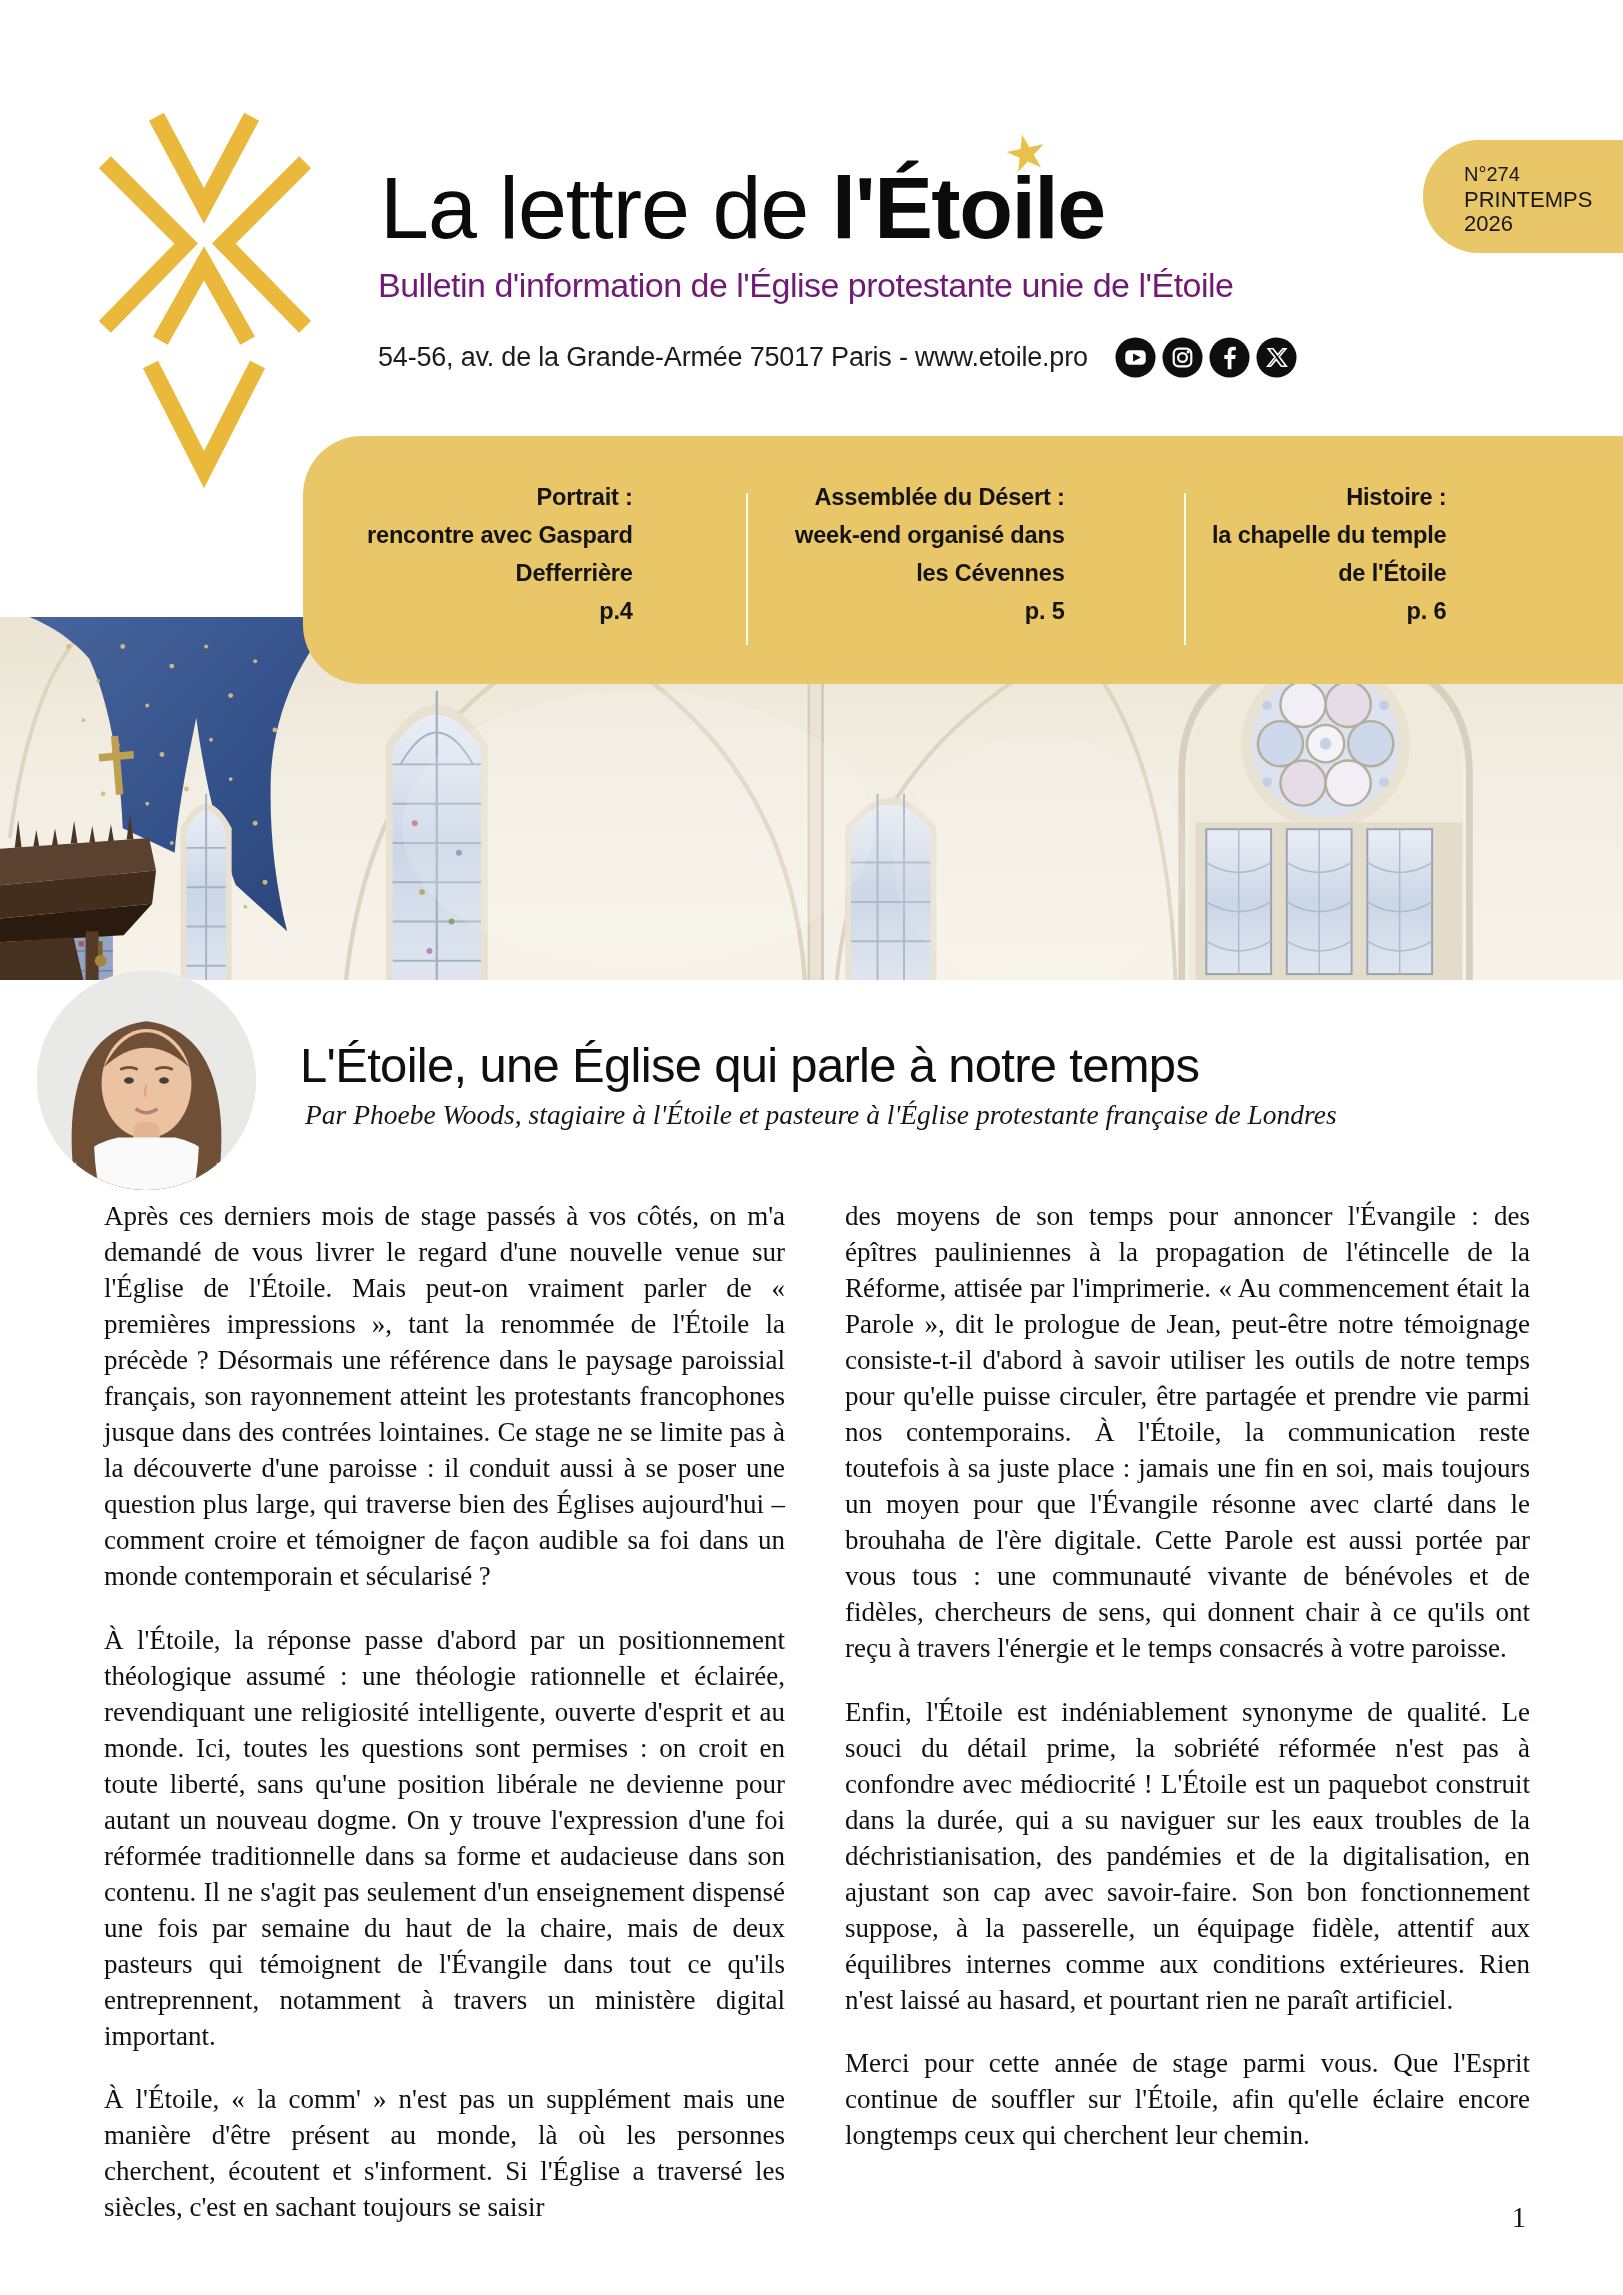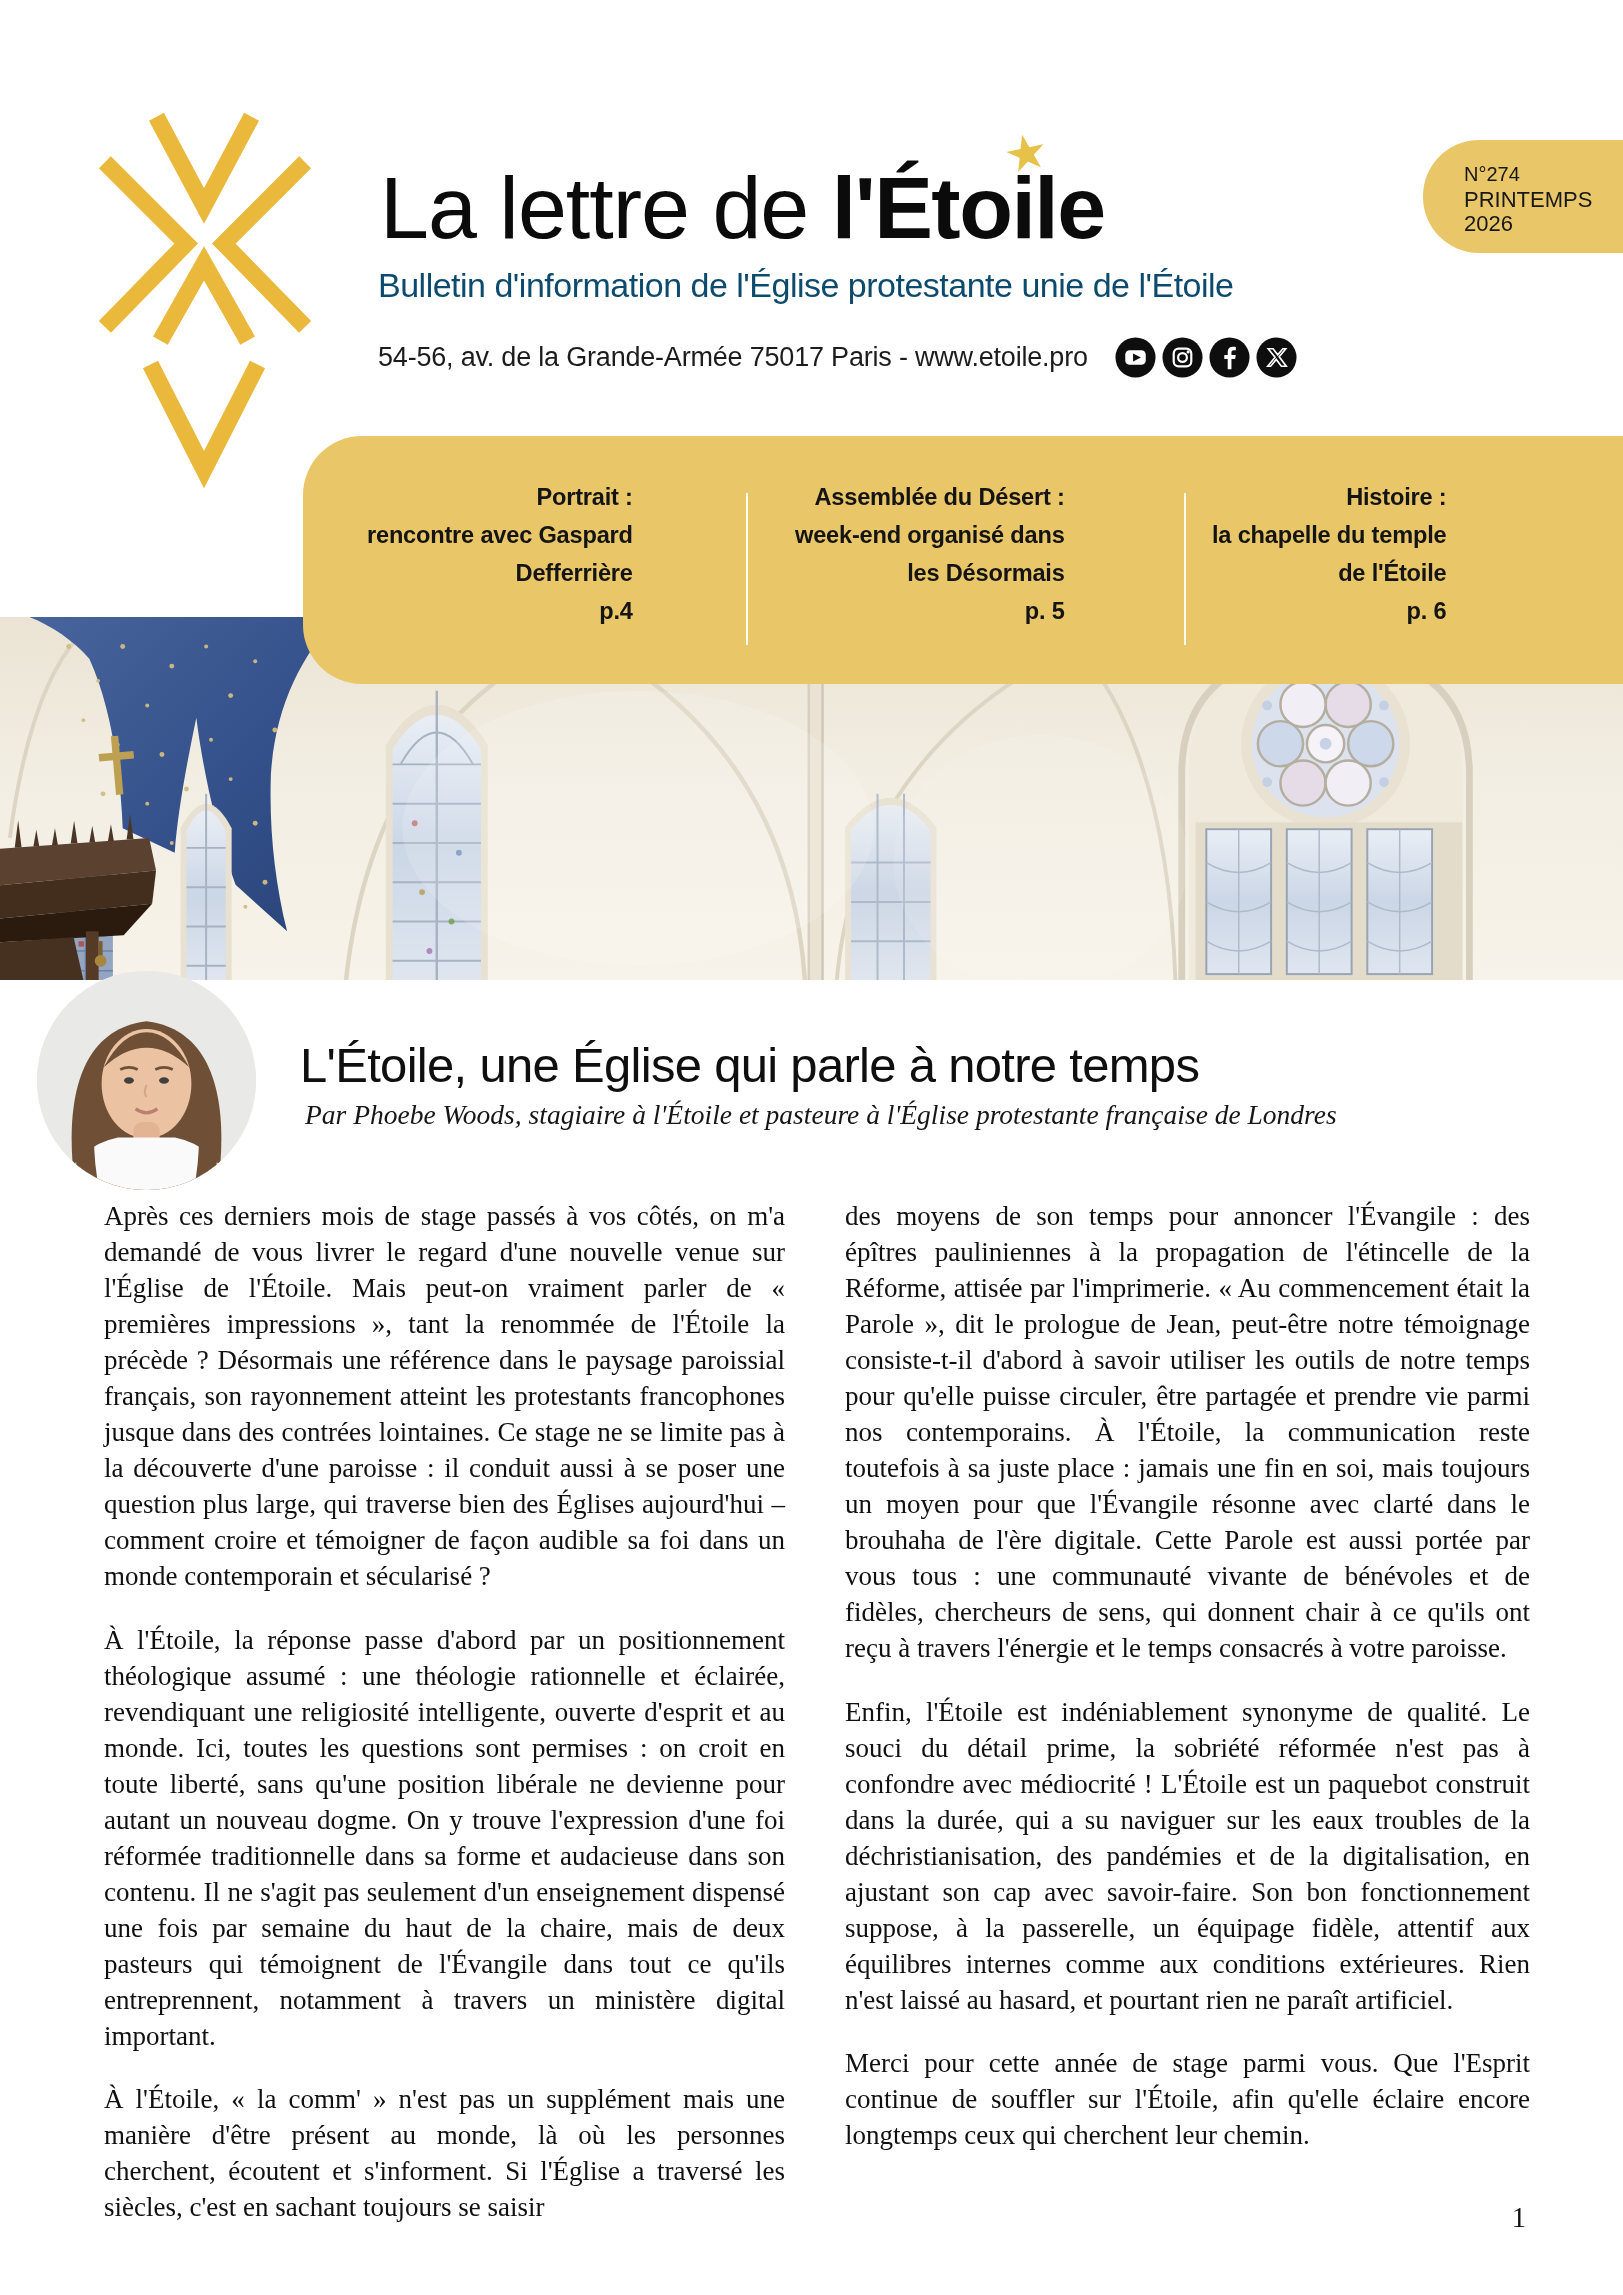--- a/index.html
+++ b/index.html
@@ -8,21 +8,21 @@
 
   
   .logo{position:absolute;left:91px;top:104px;width:228px;height:406px;z-index:2;}
   .m-title{position:absolute;left:380px;top:164px;font-size:88px;line-height:1;
            letter-spacing:-1px;color:#0b0b0b;white-space:nowrap;z-index:2;}
   .m-title .tb{font-weight:700;letter-spacing:-1.5px;}
   .star-wrap{position:relative;display:inline-block;width:0;}
   .star{position:absolute;left:-7.9px;bottom:60px;font-size:49px;color:#E8C14B;
         transform:rotate(-12deg);line-height:1;}
   .m-sub{position:absolute;left:378px;top:266px;font-size:34px;letter-spacing:-0.5px;
-         color:#0c4a6e;white-space:nowrap;z-index:2;text-align:right;}
+         color:#701a75;white-space:nowrap;z-index:2;text-align:right;}
   .m-addr-row{position:absolute;left:378px;top:337px;display:flex;align-items:center;z-index:2;gap:13px;}
   .m-addr{font-size:27px;color:#1c1c1c;letter-spacing:-0.2px;white-space:nowrap;}
   .social{display:flex;gap:5.9px;margin-left:14.7px;}
   .social svg{width:41px;height:41px;display:block;}
 
   .badge{position:absolute;right:0;top:140px;width:200px;height:113px;background:#E9C768;
          border-radius:56px 0 0 56px;padding:19.6px 0 0 41px;box-sizing:border-box;
          color:#171717;z-index:3;}
   .badge .num{font-size:20px;font-weight:400;line-height:28.5px;letter-spacing:0;}
   .badge .line{font-size:22px;line-height:23.6px;}
@@ -109,21 +109,21 @@
     <div class="toc-sep" style="left:881px"></div>
     <div class="toc-col" style="left:64px">
       <div class="toc-line">Portrait :</div>
       <div class="toc-line">rencontre avec Gaspard</div>
       <div class="toc-line">Defferrière</div>
       <div class="toc-line">p.4</div>
     </div>
     <div class="toc-col" style="left:492px">
       <div class="toc-line">Assemblée du Désert :</div>
       <div class="toc-line">week-end organisé dans</div>
-      <div class="toc-line">les Désormais</div>
+      <div class="toc-line">les Cévennes</div>
       <div class="toc-line">p. 5</div>
     </div>
     <div class="toc-col" style="left:909px">
       <div class="toc-line">Histoire :</div>
       <div class="toc-line">la chapelle du temple</div>
       <div class="toc-line">de l'Étoile</div>
       <div class="toc-line">p. 6</div>
     </div>
   </div>
 

